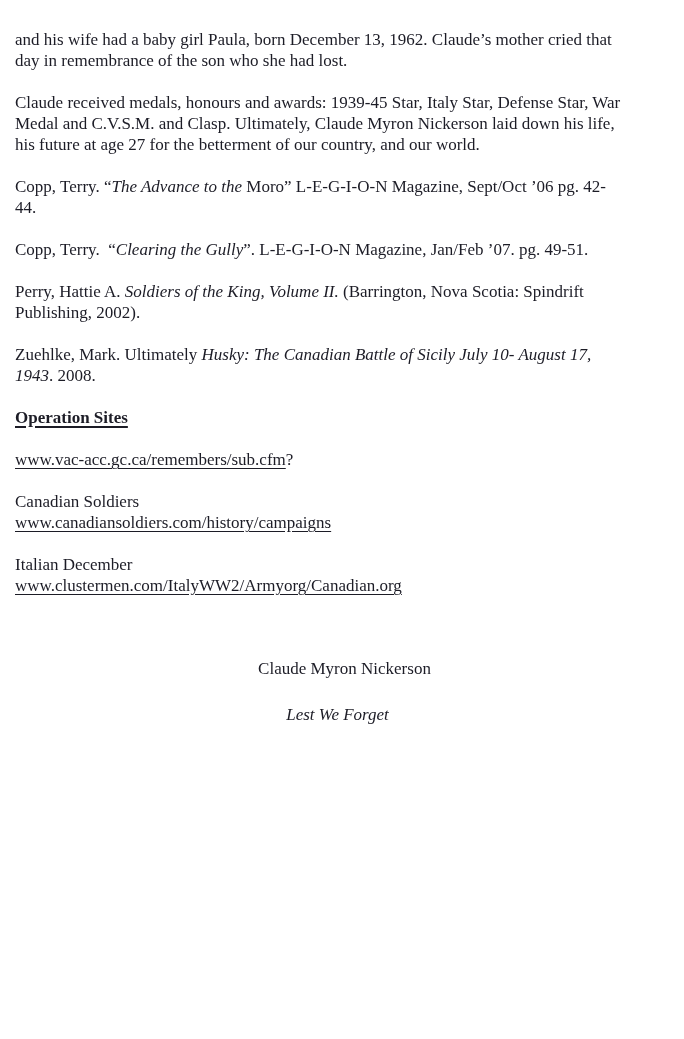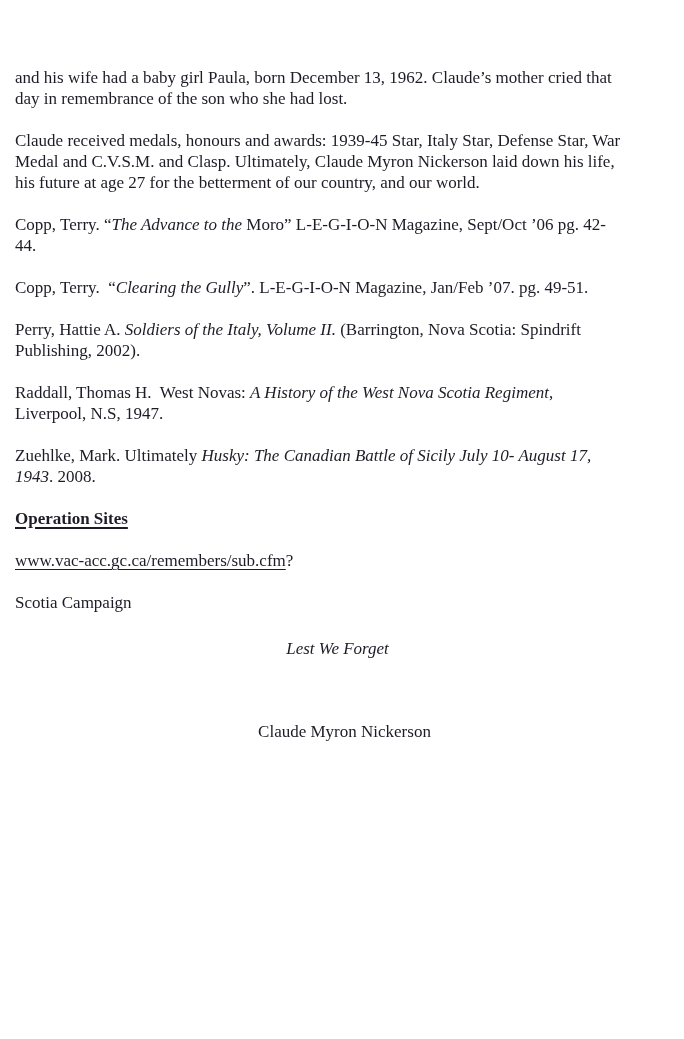--- a/index.html
+++ b/index.html
@@ -2,21 +2,21 @@
 <html><head>
 <meta charset="utf-8">
 <style>
   * { margin: 0; padding: 0; box-sizing: border-box; }
   html, body { background: #ffffff; }
   body {
     width: 684px; height: 1039px; overflow: hidden;
     font-family: "Liberation Serif", "DejaVu Serif", serif;
     font-size: 17px; line-height: 21px; color: #1c1c26;
   }
-  .page { width: 684px; height: 855px; padding: 29px 24px 0 15px; background: #ffffff; margin-top: 38px; }
+  .page { width: 684px; height: 855px; padding: 29px 24px 0 15px; background: #ffffff; }
   .para, .heading { white-space: pre; margin: 0 0 21px 0; }
   .heading {
     font-weight: 700; font-size: 17px;
     text-decoration: underline; text-underline-offset: 3px; text-decoration-thickness: 1.5px;
   }
   .mt-bib   { margin-top: 40px; }
   .mt-arch  { margin-top: 43px; }
   .mt-name  { margin-top: 62px; }
   .mt-motto { margin-top: 25px; }
   .i { font-style: italic; }
@@ -35,35 +35,34 @@
   <p class="para">Claude received medals, honours and awards: 1939-45 Star, Italy Star, Defense Star, War
 Medal and C.V.S.M. and Clasp. Ultimately, Claude Myron Nickerson laid down his life,
 his future at age 27 for the betterment of our country, and our world.</p>
 
 
   <p class="para"><span>Copp, Terry. “</span><span class="i">The Advance to the</span><span> Moro” L-E-G-I-O-N Magazine, Sept/Oct ’06 pg. 42-
 44.</span></p>
 
   <p class="para"><span>Copp, Terry.  “</span><span class="i">Clearing the Gully</span><span>”. L-E-G-I-O-N Magazine, Jan/Feb ’07. pg. 49-51.</span></p>
 
-  <p class="para"><span>Perry, Hattie A. </span><span class="i">Soldiers of the Italy, Volume II.</span><span> (Barrington, Nova Scotia: Spindrift
+  <p class="para"><span>Perry, Hattie A. </span><span class="i">Soldiers of the King, Volume II.</span><span> (Barrington, Nova Scotia: Spindrift
 Publishing, 2002).</span></p>
 
-  <p class="para"><span>Raddall, Thomas H.  West Novas: </span><span class="i">A History of the West Nova Scotia Regiment</span><span>,
-Liverpool, N.S, 1947.</span></p>
 
   <p class="para"><span>Zuehlke, Mark. Ultimately </span><span class="i">Husky: The Canadian Battle of Sicily July 10- August 17,
 1943</span><span>. 2008.</span></p>
 
 
 
   <p class="heading">Operation Sites</p>
 
   <div class="para"><div><span class="url">www.vac-acc.gc.ca/remembers/sub.cfm</span><span>?</span></div></div>
 
+  <div class="para"><div>Canadian Soldiers</div><div><span class="url">www.canadiansoldiers.com/history/campaigns</span><span></span></div></div>
 
-  <div class="para"><div>Scotia Campaign</div></div>
+  <div class="para"><div>Italian December</div><div><span class="url">www.clustermen.com/ItalyWW2/Armyorg/Canadian.org</span><span></span></div></div>
+
+  <p class="para center nudge mt-name">Claude Myron Nickerson</p>
 
   <p class="para center i mt-motto">Lest We Forget</p>
-
-  <p class="para center nudge mt-name">Claude Myron Nickerson</p>
 
 </div>
 
 </body></html>

